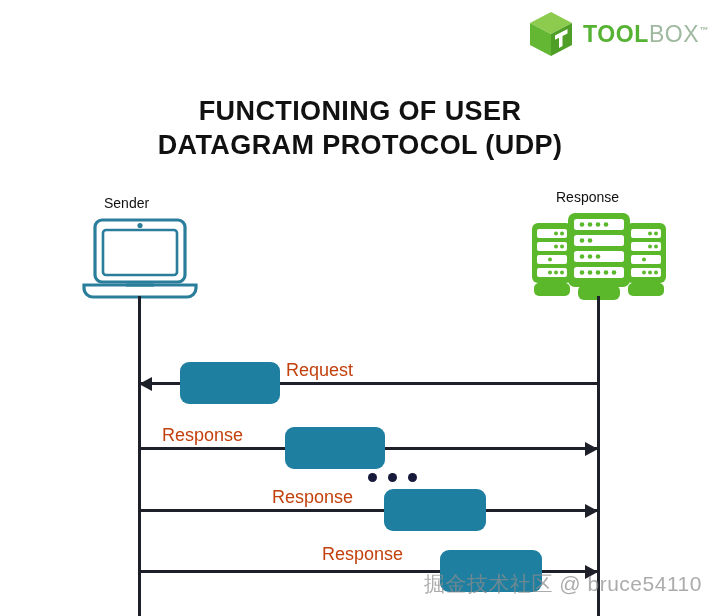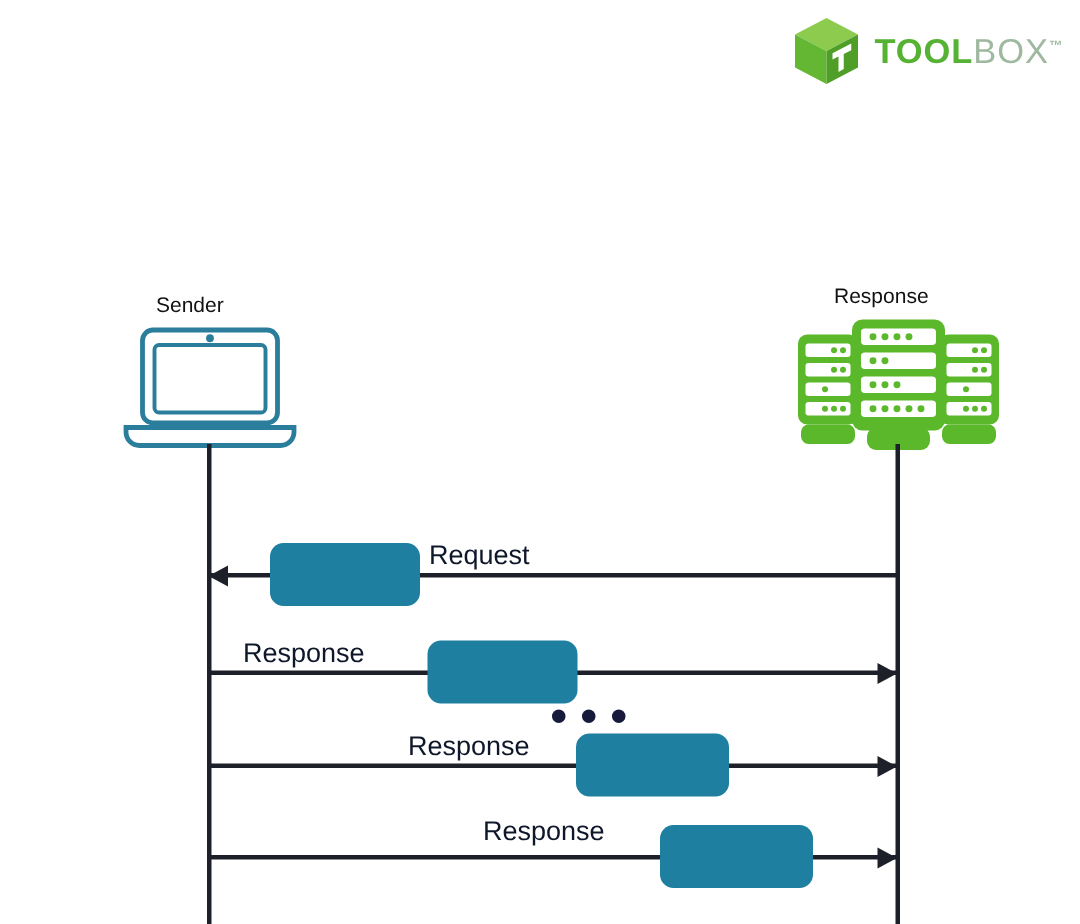--- a/index.html
+++ b/index.html
@@ -43,21 +43,21 @@
   #receiver-lifeline{left:597px;top:296px;height:320px;}
 
   
   .msg-line{position:absolute;height:3px;background:#1d2029;}
   .arrow-head{position:absolute;width:0;height:0;}
   .arrow-left{border-top:7px solid transparent;border-bottom:7px solid transparent;border-right:13px solid #1d2029;}
   .arrow-right{border-top:7px solid transparent;border-bottom:7px solid transparent;border-left:13px solid #1d2029;}
 
   .packet{position:absolute;height:42px;background:#1F7FA0;border-radius:9px;}
 
-  .msg-label{position:absolute;font-size:18px;color:#0f172a;white-space:nowrap;}
+  .msg-label{position:absolute;font-size:18px;color:#c2410c;white-space:nowrap;}
 
   .ellipsis{position:absolute;display:flex;gap:11px;}
   .ellipsis i{display:block;width:9px;height:9px;border-radius:50%;background:#171a3a;}
 
   
   .watermark{
     position:absolute;left:424px;top:570px;
     font-size:21px;color:#8c8c8c;opacity:.72;white-space:nowrap;
     letter-spacing:.5px;
   }
@@ -74,20 +74,24 @@
         <polygon points="2,13 23,24 23,46 2,35" fill="#63B733"></polygon>
         <polygon points="44,13 23,24 23,46 44,35" fill="#4E9E28"></polygon>
         <path d="M27 25.5 L39.5 19 L39.5 23.5 L34.5 26 L34.5 36 L31 38 L31 27.7 L27 29.7 Z" fill="#ffffff"></path>
       </svg>
     </span>
     <span class="logo-text">
       <span class="logo-tool">TOOL</span><span class="logo-box">BOX</span><span class="logo-tm">™</span>
     </span>
   </div>
 
+  <h1 class="title">
+    <span class="l1">FUNCTIONING OF USER</span>
+    <span class="l2">DATAGRAM PROTOCOL (UDP)</span>
+  </h1>
 
   <div class="ep-label" id="sender-label">Sender</div>
   <span class="laptop">
     <svg viewBox="0 0 116 82" xmlns="http://www.w3.org/2000/svg">
       <rect x="13" y="2" width="90" height="62" rx="7" ry="7" fill="none" stroke="#2A7E9B" stroke-width="3.2"></rect>
       <rect x="21" y="12" width="74" height="45" rx="3" ry="3" fill="none" stroke="#2A7E9B" stroke-width="2.6"></rect>
       <circle cx="58" cy="7.5" r="2.6" fill="#2A7E9B"></circle>
       <path d="M2 67 H114 a0 0 0 0 1 0 0 v3 a9 9 0 0 1 -9 9 H11 a9 9 0 0 1 -9 -9 Z" fill="none" stroke="#2A7E9B" stroke-width="3.2"></path>
       <path d="M44 67 h28" fill="none" stroke="#2A7E9B" stroke-width="3.2"></path>
     </svg>
@@ -184,14 +188,15 @@
         <div class="msg-label" style="left: 322px; top: 544px;">Response</div>
       </div>
     </div>
 
   <div class="ellipsis" id="ellipsis" style="left: 368px; top: 473px;">
     <i style="background: rgb(23, 26, 58);"></i>
     <i style="background: rgb(23, 26, 58);"></i>
     <i style="background: rgb(23, 26, 58);"></i>
   </div>
 
+  <div class="watermark">掘金技术社区 @ bruce54110</div>
 
 </div>
 
 </body></html>

